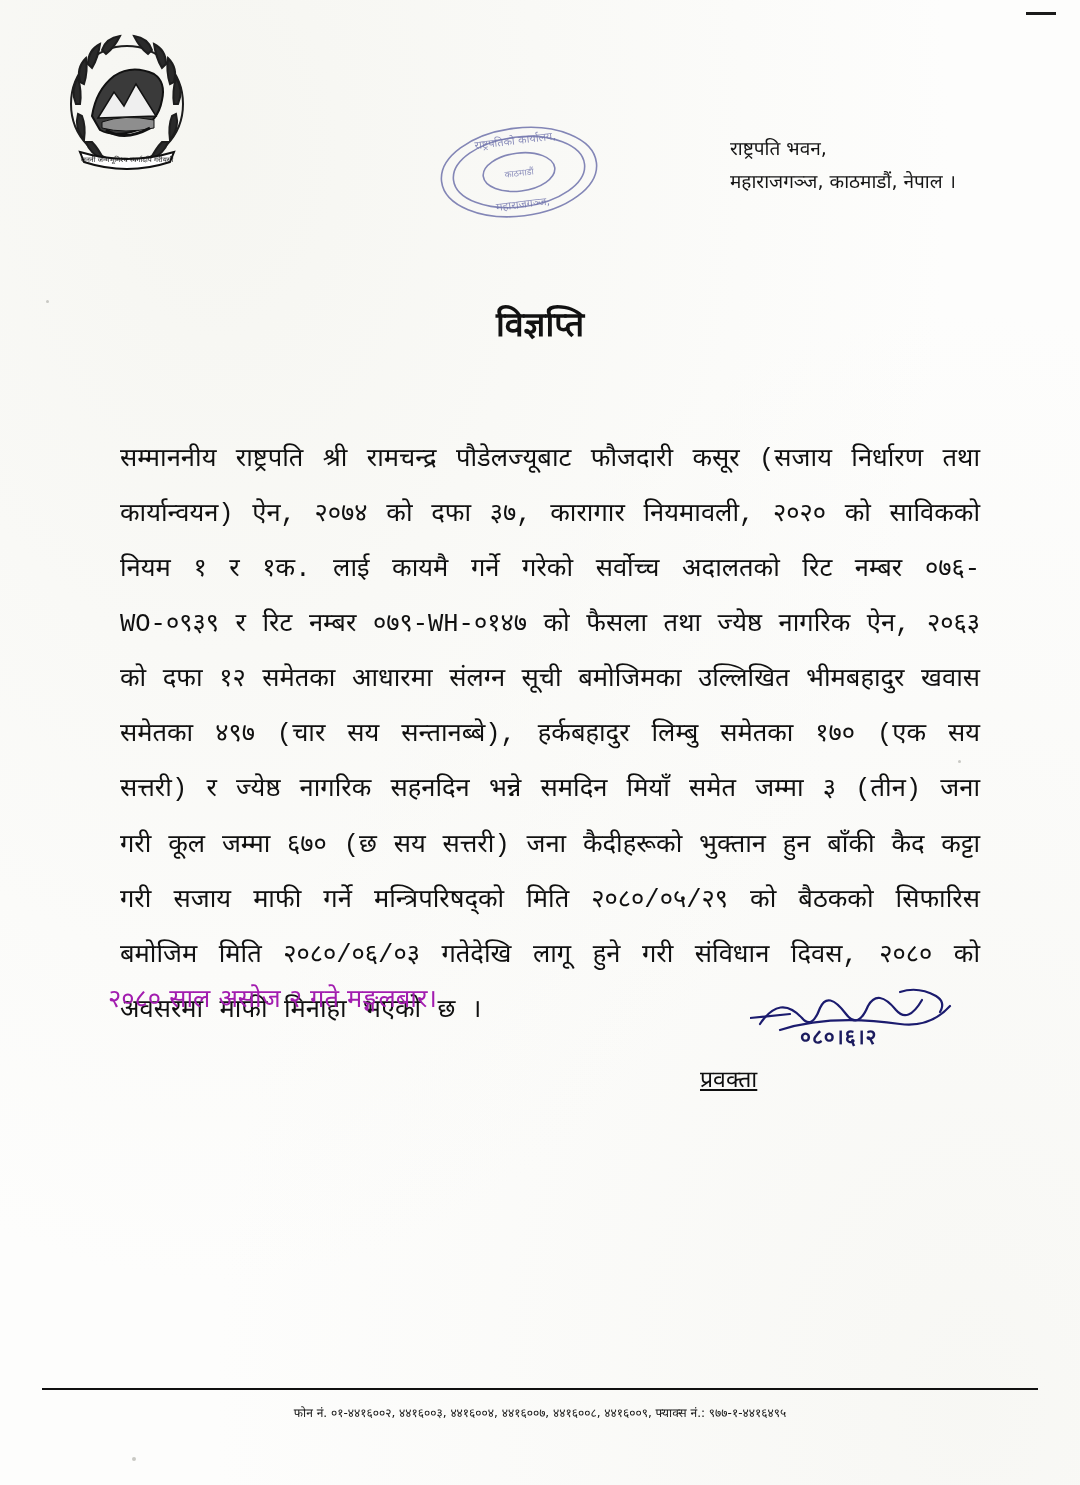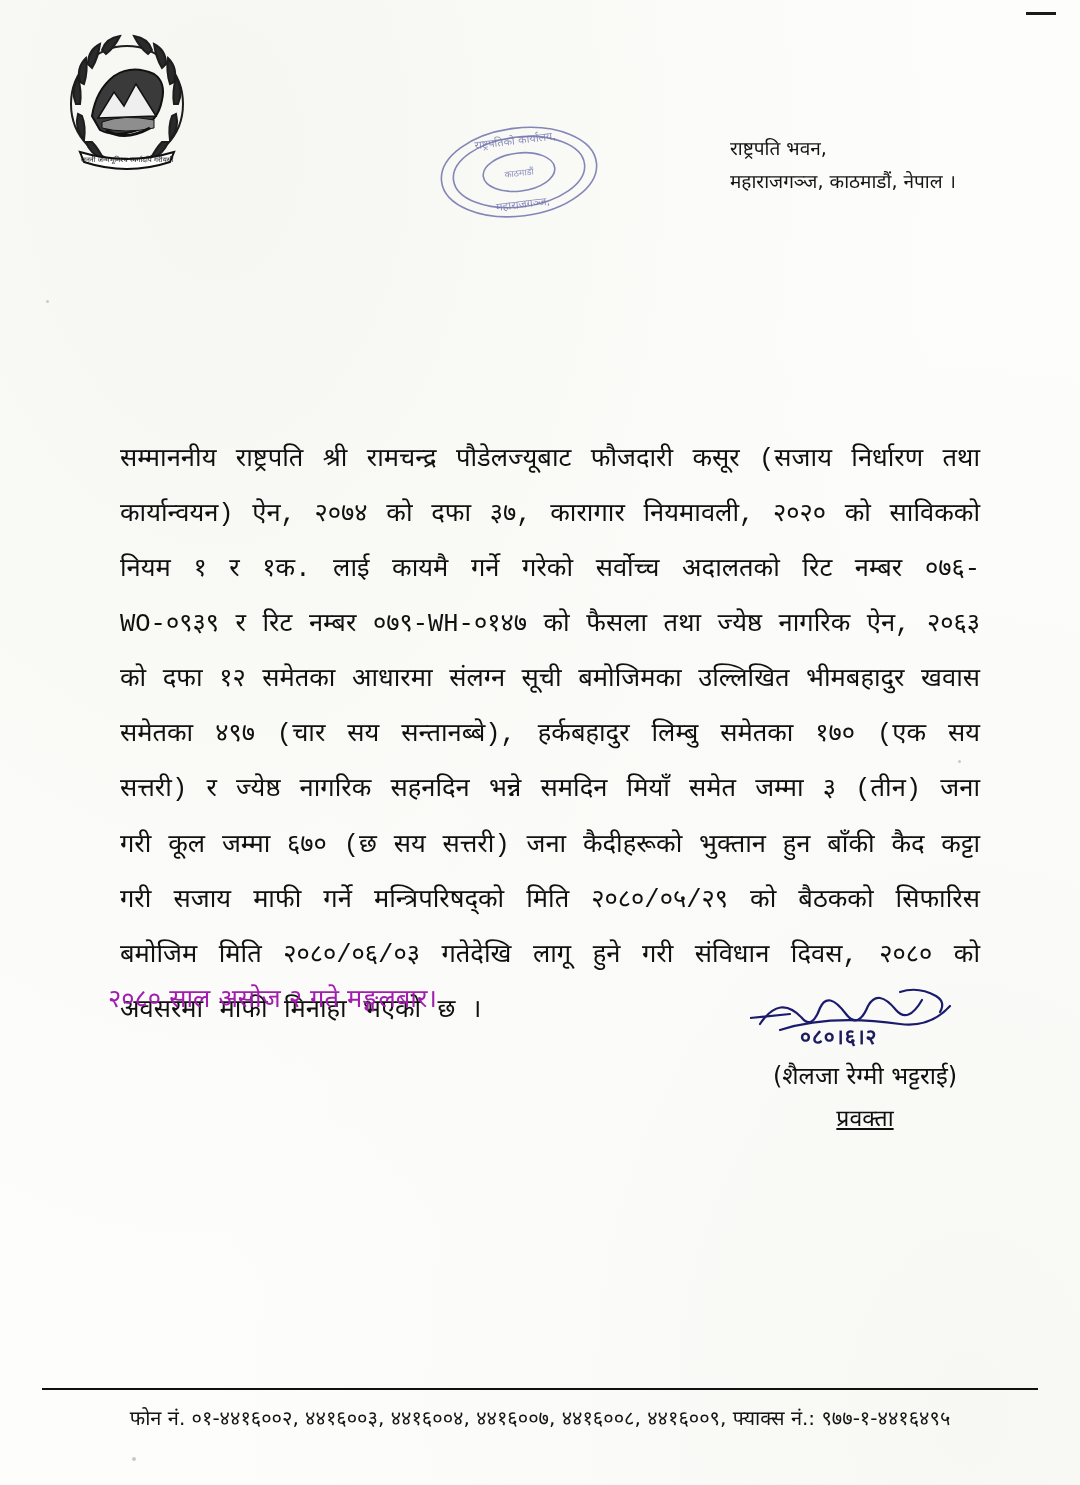--- a/index.html
+++ b/index.html
@@ -119,21 +119,21 @@
     left: 108px;
     font-size: 25.5px;
     color: #a21caf;
   }
   
   .sign-block {
     position: absolute;
     top: 990px;
     left: 700px;
     width: 330px;
-    text-align: center;
+    text-align: left;
   }
   .signature {
     position: relative;
     height: 62px;
   }
   .signature svg { position: absolute; left: 50%; transform: translateX(-50%); top: -6px; }
   .sign-date {
     position: absolute;
     left: 100px;
     top: 32px;
@@ -161,21 +161,21 @@
     top: 1388px;
     height: 2px;
     background: #111;
   }
   .footer-text {
     position: absolute;
     top: 1404px;
     left: 0;
     width: 100%;
     text-align: center;
-    font-size: 20px;
+    font-size: 12px;
     color: #141414;
   }
   .speck {
     position: absolute;
     background: #c9c9c4;
     border-radius: 50%;
   }
 </style>
 </head>
 <body>
@@ -233,38 +233,38 @@
     </div>
 
     <div class="tiny-mark">ʻ</div>
 
     <div class="addr">
       <div>राष्ट्रपति भवन,</div>
       <div>महाराजगञ्ज, काठमाडौं, नेपाल ।</div>
     </div>
   </div>
 
+  <div class="doc-title">विज्ञप्ति</div>
 
   <div class="body-text">सम्माननीय राष्ट्रपति श्री रामचन्द्र पौडेलज्यूबाट फौजदारी कसूर (सजाय निर्धारण तथा कार्यान्वयन) ऐन, २०७४ को दफा ३७, कारागार नियमावली, २०२० को साविकको नियम १ र १क. लाई कायमै गर्ने गरेको सर्वोच्च अदालतको रिट नम्बर ०७६-WO-०९३९ र रिट नम्बर ०७९-WH-०१४७ को फैसला तथा ज्येष्ठ नागरिक ऐन, २०६३ को दफा १२ समेतका आधारमा संलग्न सूची बमोजिमका उल्लिखित भीमबहादुर खवास समेतका ४९७ (चार सय सन्तानब्बे), हर्कबहादुर लिम्बु समेतका १७० (एक सय सत्तरी) र ज्येष्ठ नागरिक सहनदिन भन्ने समदिन मियाँ समेत जम्मा ३ (तीन) जना गरी कूल जम्मा ६७० (छ सय सत्तरी) जना कैदीहरूको भुक्तान हुन बाँकी कैद कट्टा गरी सजाय माफी गर्ने मन्त्रिपरिषद्को मिति २०८०/०५/२९ को बैठकको सिफारिस बमोजिम मिति २०८०/०६/०३ गतेदेखि लागू हुने गरी संविधान दिवस, २०८० को अवसरमा माफी मिनाहा भएको छ ।</div>
 
   <div class="date-line">२०८० साल असोज २ गते मङ्गलबार।</div>
 
   <div class="sign-block">
     <div class="signature">
       <svg width="230" height="62" viewBox="0 0 230 62">
         <g fill="none" stroke="#1b1b6e" stroke-width="2.2" stroke-linecap="round">
           <path d="M10 40 Q30 10 52 34 Q62 46 70 24 Q78 6 96 30 Q108 46 118 22 Q128 4 146 26 Q158 40 172 16"></path>
           <path d="M30 46 Q80 30 150 40 Q180 44 200 22"></path>
           <path d="M150 8 Q168 2 186 12 Q196 18 190 28"></path>
           <path d="M0 34 L40 30"></path>
         </g>
       </svg>
       <div class="sign-date">०८०।६।२</div>
     </div>
-    <div class="signer-name">(शैलजा रेग्मी भट्टराई)</div>
     <div class="signer-role">प्रवक्ता</div>
   </div>
 
   <div class="footer-rule"></div>
   <div class="footer-text">फोन नं. ०१-४४१६००२, ४४१६००३, ४४१६००४, ४४१६००७, ४४१६००८, ४४१६००९, फ्याक्स नं.: ९७७-१-४४१६४९५</div>
 
   <div class="speck" style="left:46px; top:300px; width:3px; height:3px;"></div>
   <div class="speck" style="left:132px; top:1457px; width:4px; height:4px;"></div>
   <div class="speck" style="left:958px; top:760px; width:3px; height:3px;"></div>
 </div>

